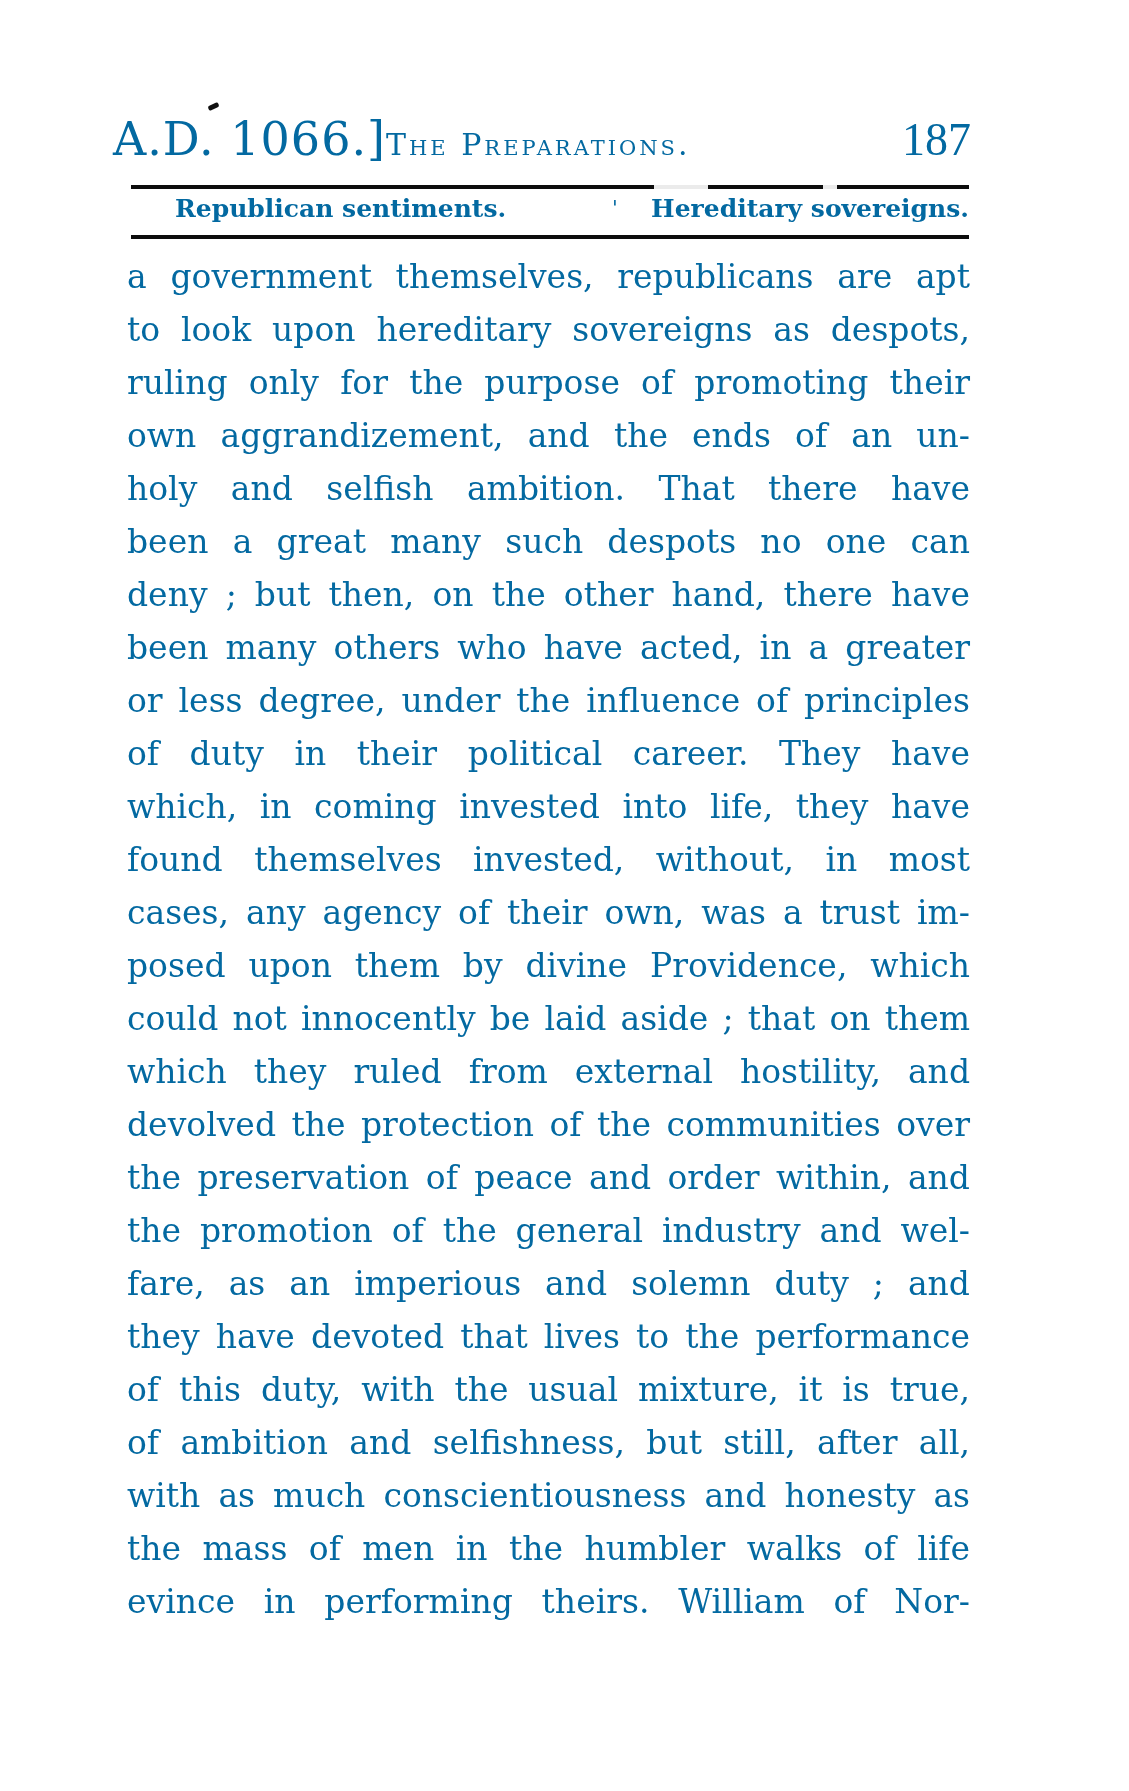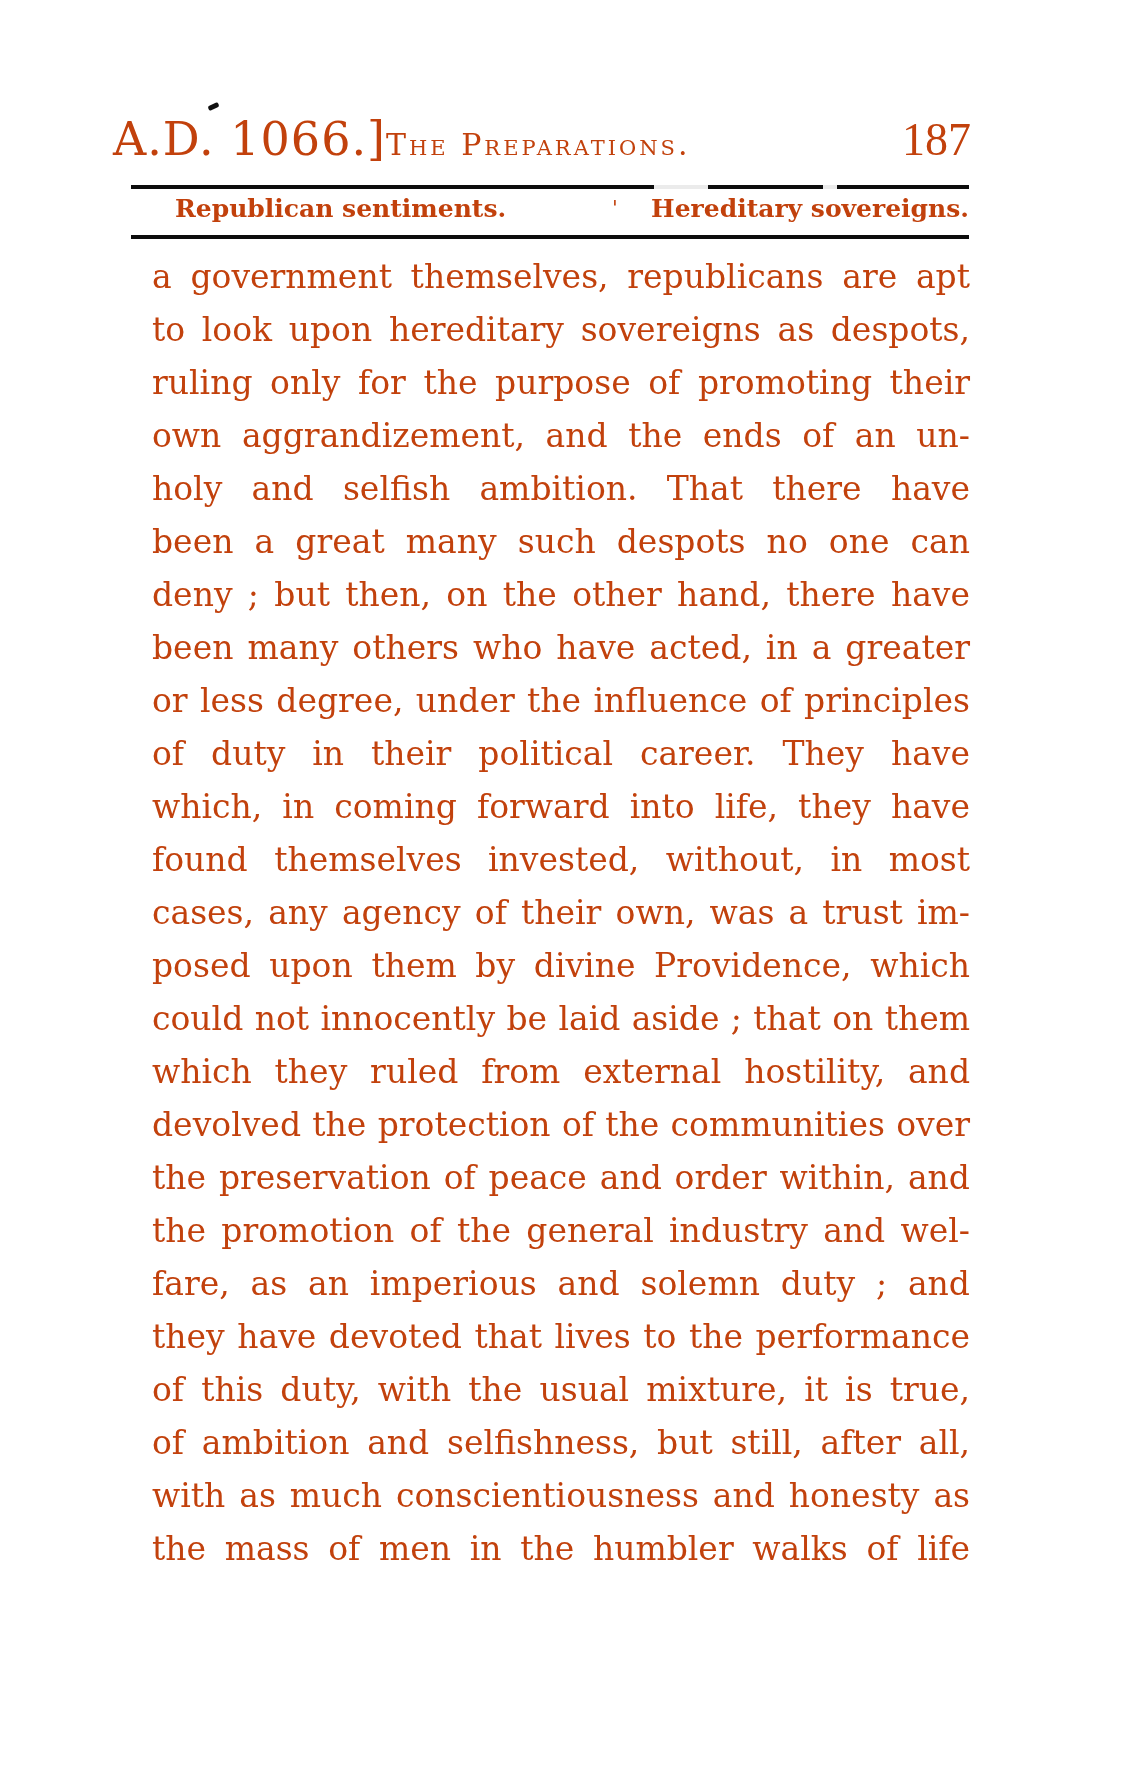--- a/index.html
+++ b/index.html
@@ -6,21 +6,21 @@
     margin: 0;
     padding: 0;
     background: #e8e8e8;
   }
   .page {
     position: relative;
     width: 1129px;
     height: 1791px;
     margin: 0 auto;
     background: #ffffff;
-    color: #c2410c;
+    color: #0369a1;
     font-family: "DejaVu Serif", serif;
     overflow: hidden;
   }
 
   
   .header-row {
     position: absolute;
     left: 113px;
     top: 112px;
     width: 858px;
@@ -107,21 +107,20 @@
     left: 127px;
     top: 250px;
     width: 843px;
   }
   .body-line {
     font-size: 33px;
     line-height: 53px;
     white-space: normal;
     text-align: justify;
     text-align-last: justify;
-    margin-left: 25px;
   }
 </style>
 </head>
 <body>
 
 <div class="page">
 
   <span class="stray-mark"></span>
 
   <div class="header-row">
@@ -144,30 +143,31 @@
       <div class="body-line">a government themselves, republicans are apt</div>
       <div class="body-line">to look upon hereditary sovereigns as despots,</div>
       <div class="body-line">ruling only for the purpose of promoting their</div>
       <div class="body-line">own aggrandizement, and the ends of an un-</div>
       <div class="body-line">holy and selfish ambition. That there have</div>
       <div class="body-line">been a great many such despots no one can</div>
       <div class="body-line">deny ; but then, on the other hand, there have</div>
       <div class="body-line">been many others who have acted, in a greater</div>
       <div class="body-line">or less degree, under the influence of principles</div>
       <div class="body-line">of duty in their political career. They have</div>
-      <div class="body-line">which, in coming forward into life, they have</div>
+      <div class="body-line">which, in coming invested into life, they have</div>
       <div class="body-line">found themselves invested, without, in most</div>
       <div class="body-line">cases, any agency of their own, was a trust im-</div>
       <div class="body-line">posed upon them by divine Providence, which</div>
       <div class="body-line">could not innocently be laid aside ; that on them</div>
       <div class="body-line">which they ruled from external hostility, and</div>
       <div class="body-line">devolved the protection of the communities over</div>
       <div class="body-line">the preservation of peace and order within, and</div>
       <div class="body-line">the promotion of the general industry and wel-</div>
       <div class="body-line">fare, as an imperious and solemn duty ; and</div>
       <div class="body-line">they have devoted that lives to the performance</div>
       <div class="body-line">of this duty, with the usual mixture, it is true,</div>
       <div class="body-line">of ambition and selfishness, but still, after all,</div>
       <div class="body-line">with as much conscientiousness and honesty as</div>
       <div class="body-line">the mass of men in the humbler walks of life</div>
+      <div class="body-line">evince in performing theirs. William of Nor-</div>
     </div>
 
 </div>
 
 </body></html>

